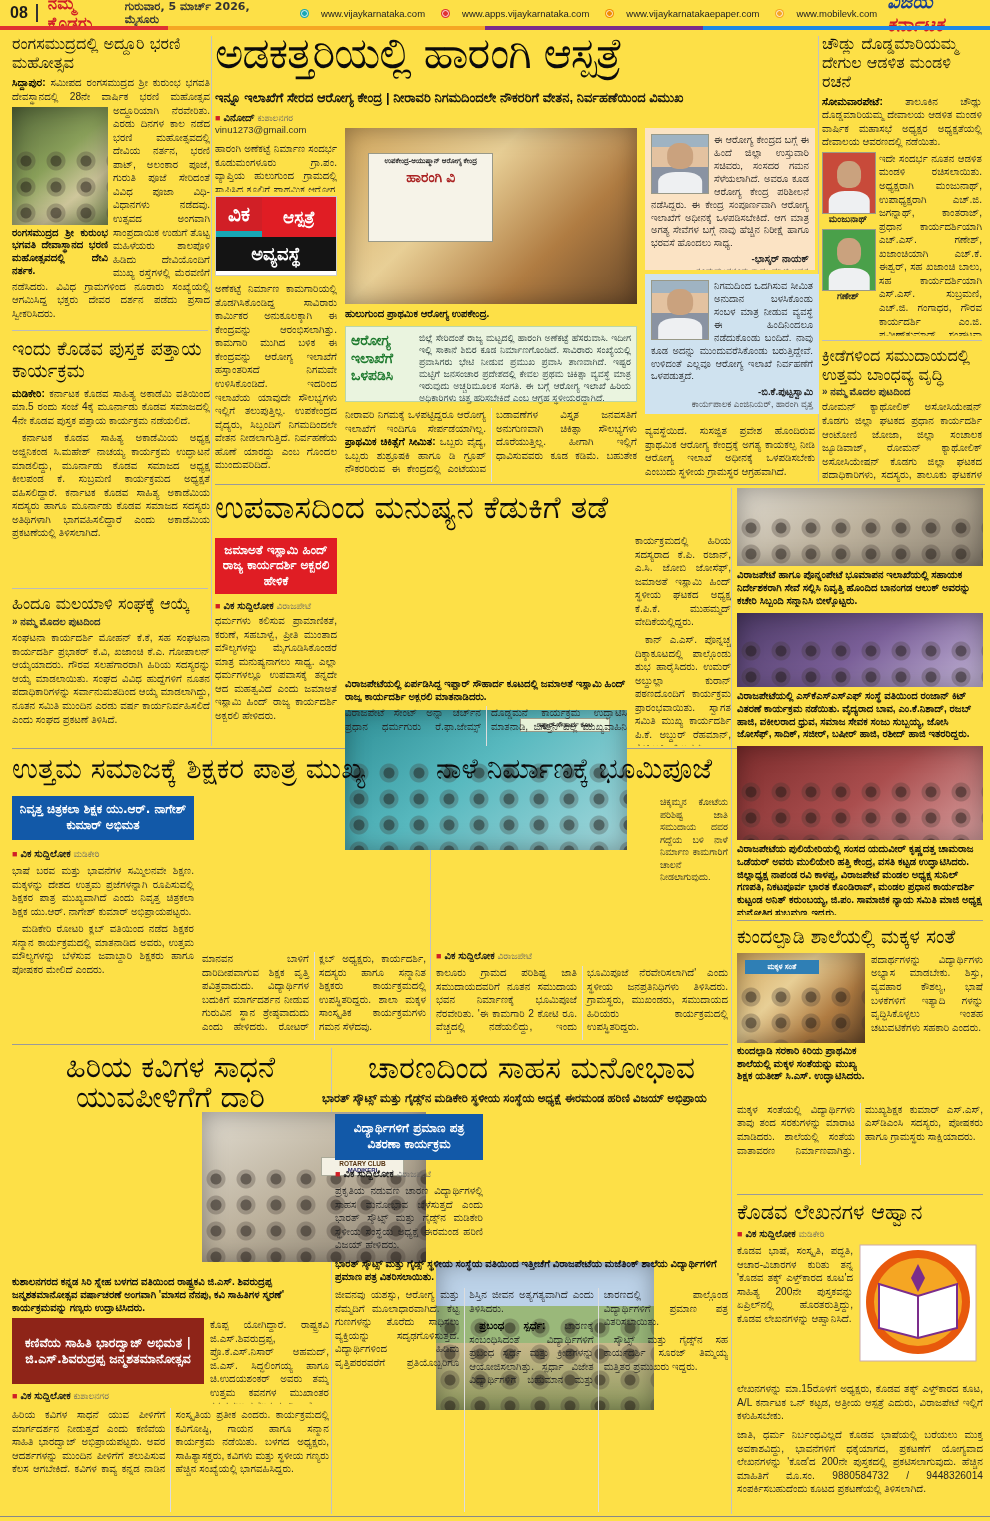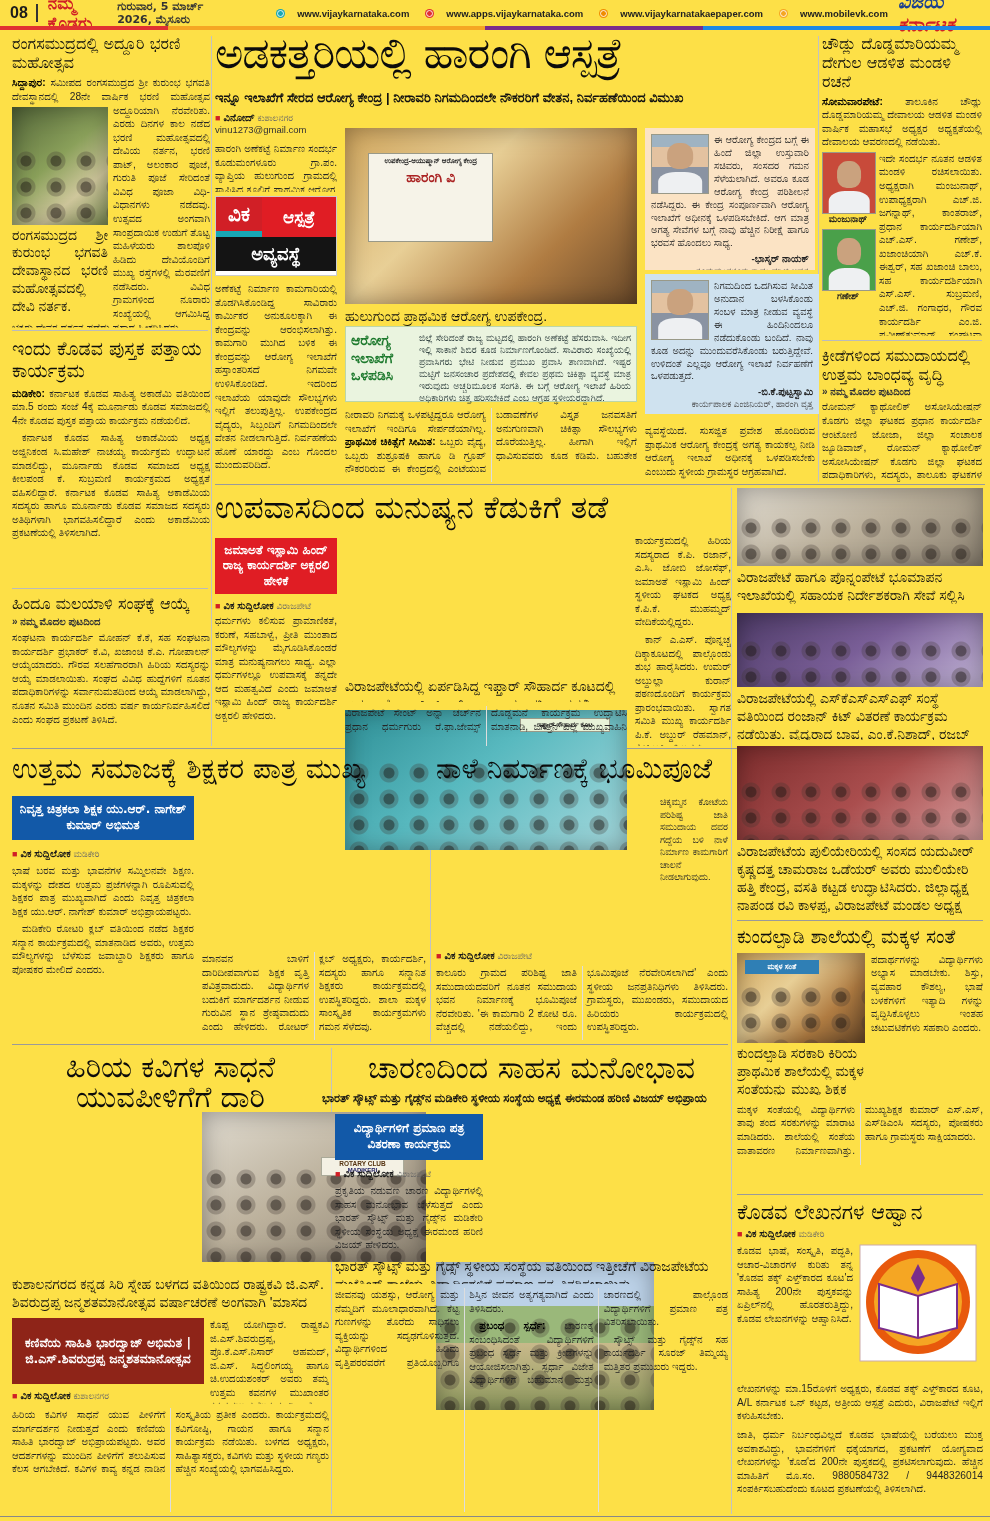--- a/index.html
+++ b/index.html
@@ -10,21 +10,21 @@
   .hl-xl{font-size:43px;line-height:1.02;letter-spacing:-1px}
   .hl-lg{font-size:29px;line-height:1.05;text-align:center}
   .hl-md{font-size:25px;line-height:1.1}
   .hl-sm{font-size:19px;line-height:1.15}
   .hl-xs{font-size:16px;line-height:1.2}
   .sub{font-weight:bold;color:#111}
   .jtxt{font-size:10.2px;line-height:1.33;text-align:justify;color:#262626;overflow:hidden}
   .jtxt p{margin:0 0 4px 0;text-indent:10px}
   .jtxt p:first-child{text-indent:0}
   .dl{font-weight:bold;color:#000}
-  .cap{font-size:14px;font-weight:normal;line-height:1.28;color:#0e0e0e;overflow:hidden}
+  .cap{font-size:10px;font-weight:bold;line-height:1.28;color:#0e0e0e;overflow:hidden}
   .byline{font-size:10px;font-weight:bold;color:#1a1a1a;white-space:nowrap;overflow:hidden}
   .byline .sq{color:#d11f26;font-size:9px;margin-right:3px}
   .byline .loc{font-weight:normal;color:#666;font-size:9px}
   .contd{font-size:10px;font-weight:bold;color:#333}
   .kick{color:#fff;font-weight:bold;text-align:center;display:flex;align-items:center;justify-content:center;
         line-height:1.3;padding:5px;overflow:hidden;font-family:"DejaVu Sans",sans-serif}
   .k-red{background:#e01d24}.k-blue{background:#1259a8}.k-maroon{background:#8e2418}
   .vline{position:absolute;width:1px;background:#c2c2c2}
   .hline{position:absolute;height:1px;background:#9a9a9a}
   .ph{position:relative;overflow:hidden;box-shadow:inset 0 0 24px rgba(0,0,0,.35)}
@@ -64,21 +64,21 @@
   .promo .r2{height:34px;background:#141414;color:#fff;font-weight:bold;font-size:18px;display:flex;align-items:center;justify-content:center;
       font-family:"DejaVu Sans",sans-serif}
   .cols2{column-count:2;column-gap:10px;column-rule:1px solid #ddd}
   .cols3{column-count:3;column-gap:10px;column-rule:1px solid #ddd}
   
   .hdr{position:absolute;left:0;top:0;width:990px;height:26px;display:flex;align-items:center;padding:0 10px;box-sizing:border-box;gap:10px}
   .pgno{font-size:16px;font-weight:bold;border-right:2px solid #333;padding-right:8px}
   .secname{font-size:17px;font-weight:bold;color:#d11f26;font-family:"DejaVu Sans",sans-serif}
   .hdate{font-size:11px;font-weight:bold;color:#333;font-family:"DejaVu Sans",sans-serif}
   .hurls{display:flex;gap:16px;margin-left:26px;flex:1}
-  .hurl{display:flex;align-items:center;gap:12px;font-size:9.5px;font-weight:bold;color:#222;text-decoration:none}
+  .hurl{display:flex;align-items:center;gap:12px;font-size:9.5px;font-weight:normal;color:#222;text-decoration:none}
   .dot{width:9px;height:9px;border-radius:50%;display:inline-block;position:relative}
   .dot::before{content:"";position:absolute;inset:1px;border:1px solid rgba(255,255,255,.85);border-radius:50%}
   .brand{font-size:19px;font-weight:bold;font-style:italic;font-family:"DejaVu Sans",sans-serif}
   .brand .b1{color:#1b3f8f}.brand .b2{color:#d11f26}
   .rule{position:absolute;left:0;top:26px;width:990px;height:4px;
       background:linear-gradient(90deg,#e03131 0 17%,#f5a623 17% 49%,#7b2d8b 49% 71%,#1e88e5 71% 100%)}
   .rot-sign{position:absolute;right:10%;top:30%;width:34%;background:#f4f1e4;border:1px solid #aa9;color:#553311;
       text-align:center;font-weight:bold;padding:2px}
   .rot-sign .l1{font-size:6.5px}.rot-sign .l2{font-size:6px;color:#226}
   .santhe-sign{position:absolute;left:6%;top:8%;width:55%;background:#2f7fb5;color:#fff;font-size:7.5px;font-weight:bold;text-align:center;padding:2px}

